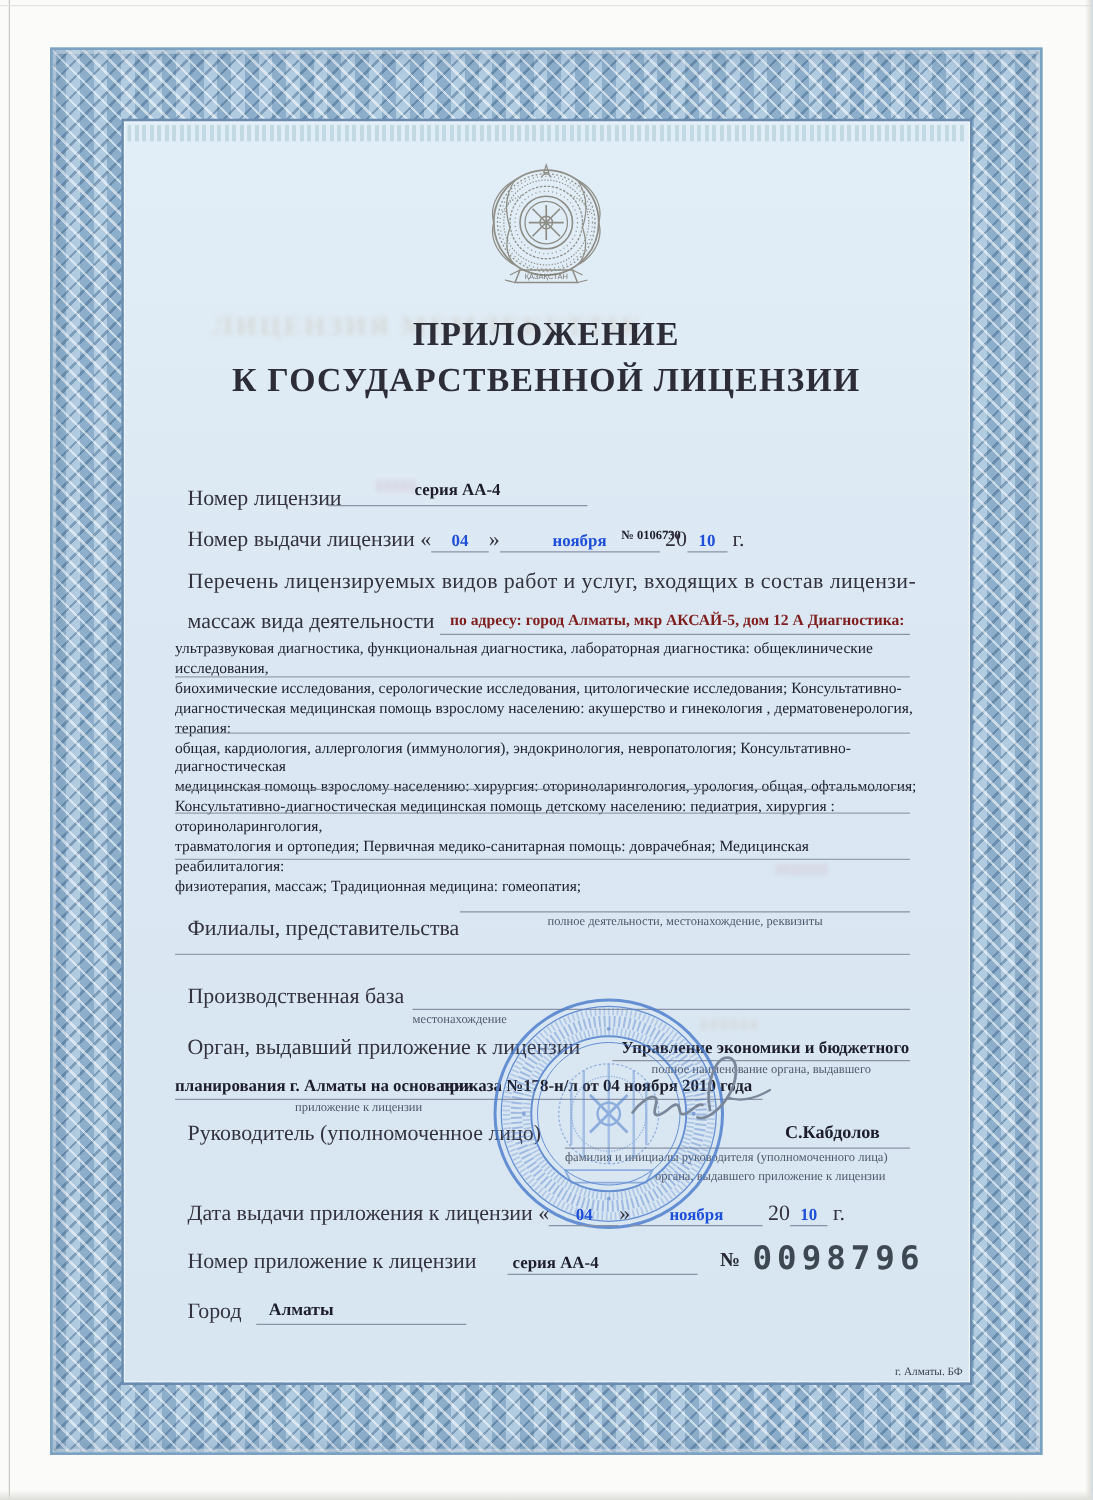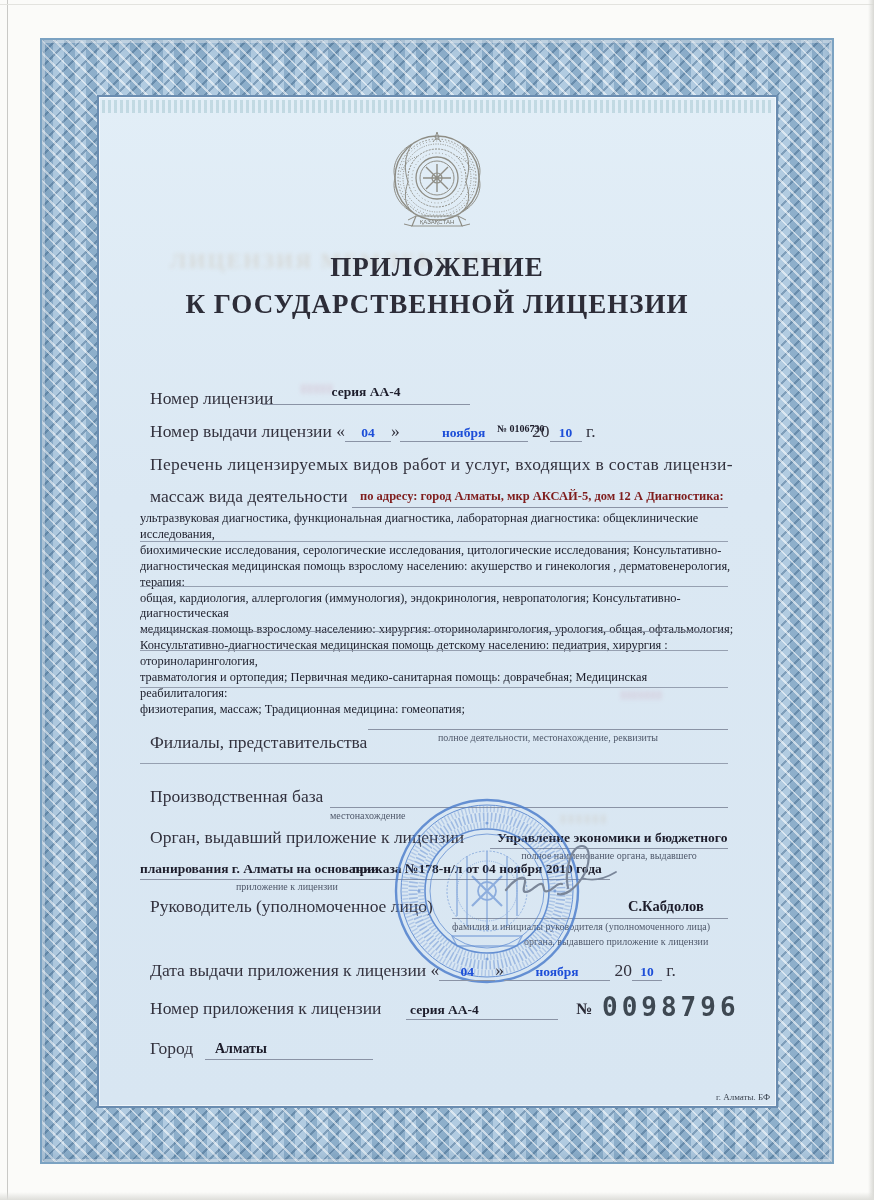--- a/index.html
+++ b/index.html
@@ -203,21 +203,21 @@
   </svg>
 </div>
 
 <div class="abs lbl" style="left:150px;top:960px;">
   <span>Дата выдачи приложения к лицензии</span>
   <span class="datequote">«</span><span class="seg dateval" style="width:56px;">04</span><span class="datequote">»</span><span class="seg dateval" style="width:106px;">ноября</span>
   <span>20</span><span class="seg dateval" style="width:30px;">10</span>
   <span>г.</span>
 </div>
 
-<div class="abs lbl" style="left:150px;top:998px;">Номер приложения к лицензии</div>
+<div class="abs lbl" style="left:150px;top:998px;">Номер приложение к лицензии</div>
 <div class="abs uline" style="left:406px;top:1018px;width:152px;"></div>
 <div class="abs typed" style="left:410px;top:1002px;">серия АА-4</div>
 <div class="abs no-sign" style="left:576px;top:1000px;">№</div>
 <div class="abs serial" style="left:602px;top:992px;">0098796</div>
 
 <div class="abs lbl" style="left:150px;top:1038px;">Город</div>
 <div class="abs uline" style="left:205px;top:1058px;width:168px;"></div>
 <div class="abs typed" style="left:215px;top:1041px;font-size:14px;">Алматы</div>
 
 <div class="abs footer-note" style="left:716px;top:1092px;">г. Алматы. БФ</div>

